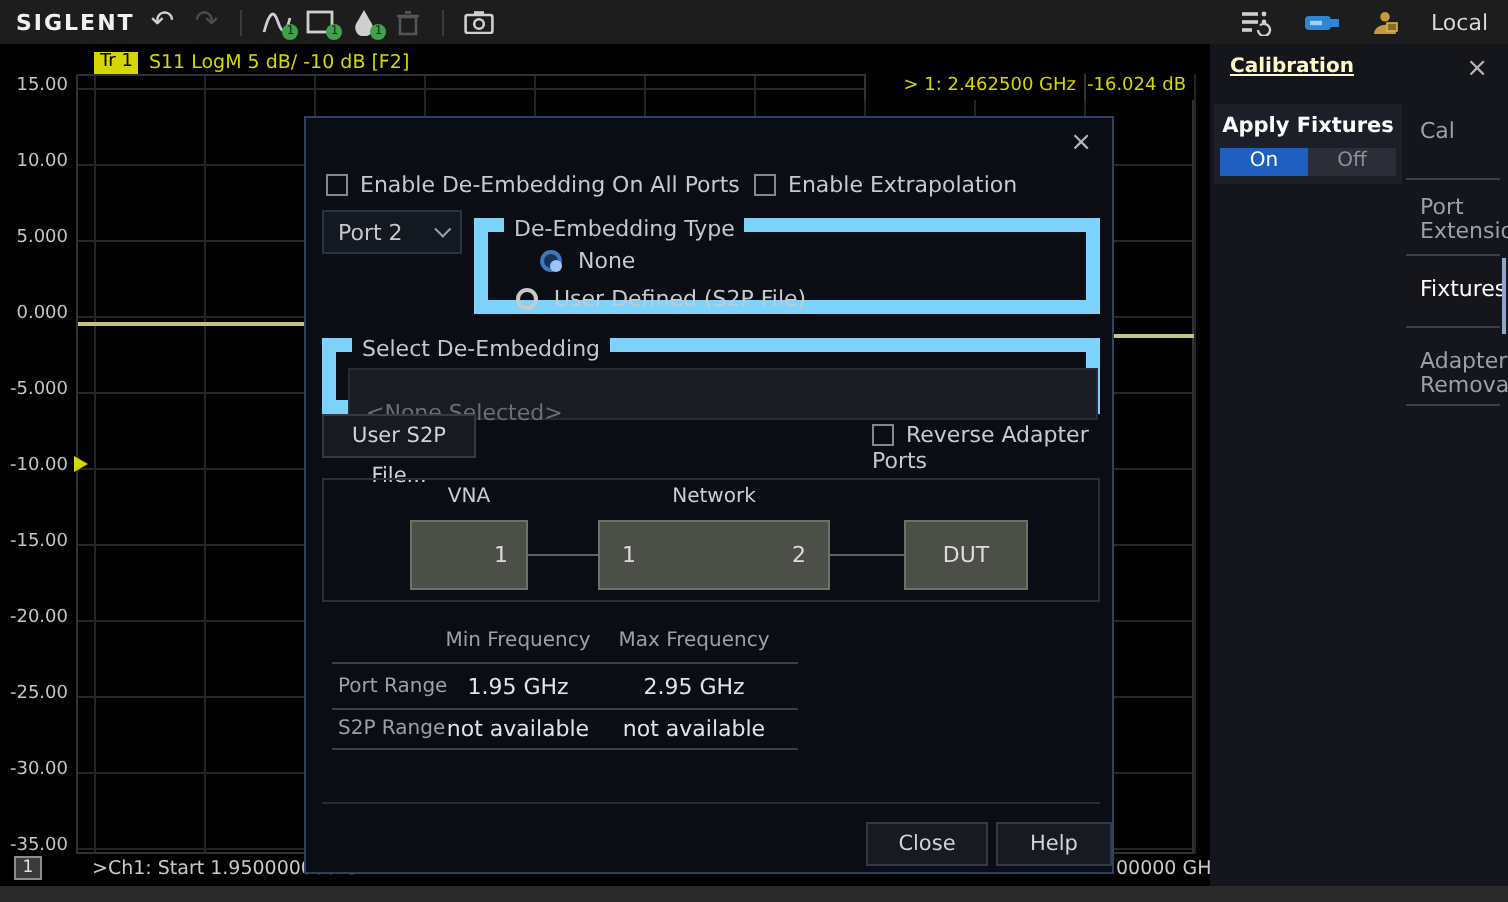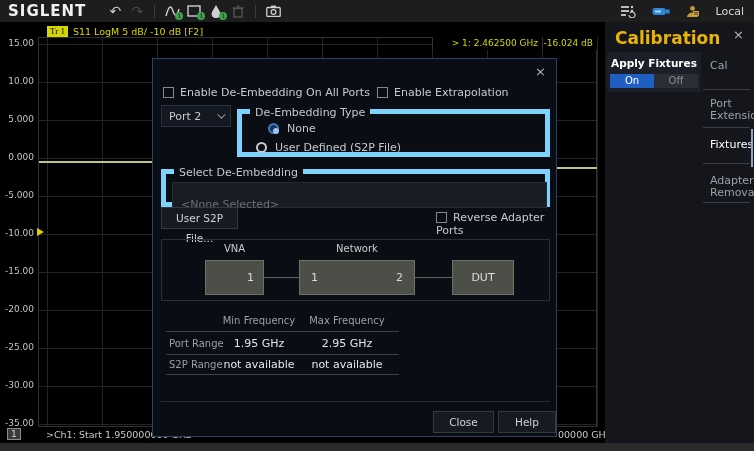--- a/index.html
+++ b/index.html
@@ -3,38 +3,38 @@
 <meta charset="utf-8">
 <style>
   * { margin:0; padding:0; box-sizing:border-box; }
   html,body { background:#000; }
   body { font-family:"DejaVu Sans","Liberation Sans",sans-serif; }
   #screen { position:relative; width:754px; height:451px; background:#000; overflow:hidden; }
 
   
   .toolbar { position:absolute; left:0; top:0; width:754px; height:22px; background:#1d1d1d;
              display:flex; align-items:center; }
-  .brand { font-size:15px; font-weight:bold; letter-spacing:1px; color:#f0f0f0; margin-left:8px; margin-right:18px; }
+  .brand { font-size:11px; font-weight:bold; letter-spacing:1px; color:#f0f0f0; margin-left:8px; margin-right:3px; }
   .tbtn { display:flex; align-items:center; justify-content:center; width:22px; height:20px; position:relative; }
   .tsep { width:1px; height:13px; background:#3c3c3c; margin:0 6px; }
   .glyph { font-size:14px; color:#cfcfcf; line-height:1; }
   .glyph.dim { color:#4c4c4c; }
   .badge { position:absolute; right:0; bottom:1px; width:8px; height:8px; border-radius:50%;
            background:#3fa34d; color:#0c2612; font-size:6px; line-height:8px; text-align:center; }
   .tb-right { position:absolute; right:0; top:0; height:22px; display:flex; align-items:center; gap:16px; padding-right:10px; }
   .local { font-size:11px; color:#d8d8d8; }
 
   
   .ylab { position:absolute; width:32px; text-align:right; font-size:9px; color:#c4c4c4; }
   .gridv { position:absolute; top:37px; width:1px; height:390px; background:#242424; }
   .gridh { position:absolute; left:38px; width:559px; height:1px; background:#242424; }
   .plot-border { position:absolute; left:38px; top:37px; width:559px; height:390px; border:1px solid #313131; }
   .trace-seg { position:absolute; height:2px; background:#c3c380; }
   .trinfo { position:absolute; left:47px; top:26px; display:flex; align-items:center; gap:5px; }
-  .trbadge { background:#d6d600; color:#000; font-size:9px; padding:0 3px; line-height:11px;font-family:Liberation Serif, serif; }
+  .trbadge { background:#d6d600; color:#000; font-size:9px; padding:0 3px; line-height:11px; }
   .trtext { color:#d6d600; font-size:9.5px; }
   .mkcell { position:absolute; top:37px; height:13px; background:#000; border-left:1px solid #333;
             color:#d6d600; font-size:9px; line-height:13px; text-align:right; padding-right:4px; }
   .refarrow { position:absolute; left:37px; top:228px; width:0; height:0;
               border-left:7px solid #d6d600; border-top:4px solid transparent; border-bottom:4px solid transparent; }
   .chbadge { position:absolute; left:7px; top:428px; width:14px; height:12px; background:#3a3a3a;
              border:1px solid #8c8c8c; color:#ddd; font-size:8.5px; line-height:10px; text-align:center; }
   .status { position:absolute; top:429px; font-size:9.5px; color:#c9c9c9; }
   .bottombar { position:absolute; left:0; top:443px; width:754px; height:8px; background:#2a2a2a; }
 
@@ -44,21 +44,21 @@
   .dlg-title { position:absolute; left:12px; top:7px; font-size:12px; color:#d6d6d6; }
   .xbtn { position:absolute; font-size:13px; color:#b6b6b6; cursor:default; }
   .dlg-x { right:10px; top:5px; }
   .cb { display:inline-block; width:11px; height:11px; border:1px solid #83888f; background:transparent;
         vertical-align:-2px; margin-right:6px; }
   .cbrow { position:absolute; font-size:11px; color:#c6cad0; }
   .select { position:absolute; background:#141820; border:1px solid #2b3242; display:flex;
             align-items:center; font-size:11px; color:#c6cad0; padding:0 7px; }
   .chev { margin-left:auto; width:6px; height:6px; border-right:1.5px solid #9aa0a8;
           border-bottom:1.5px solid #9aa0a8; transform:rotate(45deg) translateY(-2px); }
-  .fset { position:absolute; border:5px solid #7dd3fc; }
+  .fset { position:absolute; border:7px solid #7dd3fc; }
   .legend { position:absolute; top:-8px; left:8px; background:#0a0d13; padding:0 5px; font-size:11px; color:#c3c8cf; }
   .radio { display:inline-block; width:11px; height:11px; border-radius:50%;
            border:2px solid #c9c9c9; vertical-align:-2px; margin-right:8px; position:relative; }
   .radio.sel { border-color:#3e78bf; background:#16355c; }
   .radio.sel::after { content:""; position:absolute; left:2.5px; top:2.5px; width:6px; height:6px;
                       border-radius:50%; background:#9dc4f2; }
   .radrow { position:absolute; font-size:11px; color:#c6cad0; }
   .textfield { position:absolute; background:#191c22; border:1px solid #252a33; color:#6a6f77;
                font-size:11px; line-height:20px; padding:12px 8px; }
   .dbtn { position:absolute; background:#171a20; border:1px solid #333a45; color:#d0d4d9;
@@ -69,21 +69,21 @@
           color:#dcdcdc; font-size:11px; display:flex; align-items:center; }
   .dline { position:absolute; top:37px; height:1px; background:#60625c; }
   .tline { position:absolute; height:1px; background:#3c4048; left:13px; width:233px; }
   .tlabel { position:absolute; left:16px; font-size:10px; color:#9aa0a7; }
   .thead { position:absolute; width:100px; text-align:center; font-size:10px; color:#9aa0a7; }
   .tval  { position:absolute; width:100px; text-align:center; font-size:11px; color:#e2e5e8; }
   .footline { position:absolute; left:8px; top:342px; width:389px; height:1px; background:#272c35; }
 
   
   .sidebar { position:absolute; left:605px; top:22px; width:149px; height:421px; background:#14161c; z-index:2; }
-  .sb-title { position:absolute; left:10px; top:6px; font-size:17px; font-weight:bold; color:#eab308; }
+  .sb-title { position:absolute; left:10px; top:6px; font-size:10px; font-weight:bold; color:#fef9c3;text-decoration:underline; }
   .sb-x { right:10px; top:5px; }
   .sb-panel { position:absolute; left:2px; top:30px; width:94px; height:40px; background:#1c1f27; }
   .sb-apply { position:absolute; left:0; top:5px; width:100%; text-align:center;
               font-size:10.5px; font-weight:bold; color:#fff; }
   .tgl { position:absolute; top:22px; height:14px; font-size:10px; line-height:14px; text-align:center; }
   .tgl.on  { left:3px; width:44px; background:#1e5fc1; color:#fff; }
   .tgl.off { left:47px; width:44px; background:#2b2e36; color:#8a8f98; }
   .sb-fix { position:absolute; left:2px; top:73px; width:94px; height:50px; background:#1b1e26;
             border:1px solid #525c6c; display:flex; align-items:center; justify-content:center; gap:6px; }
   .sb-fix-lb { font-size:10.5px; font-weight:bold; color:#fff; }

